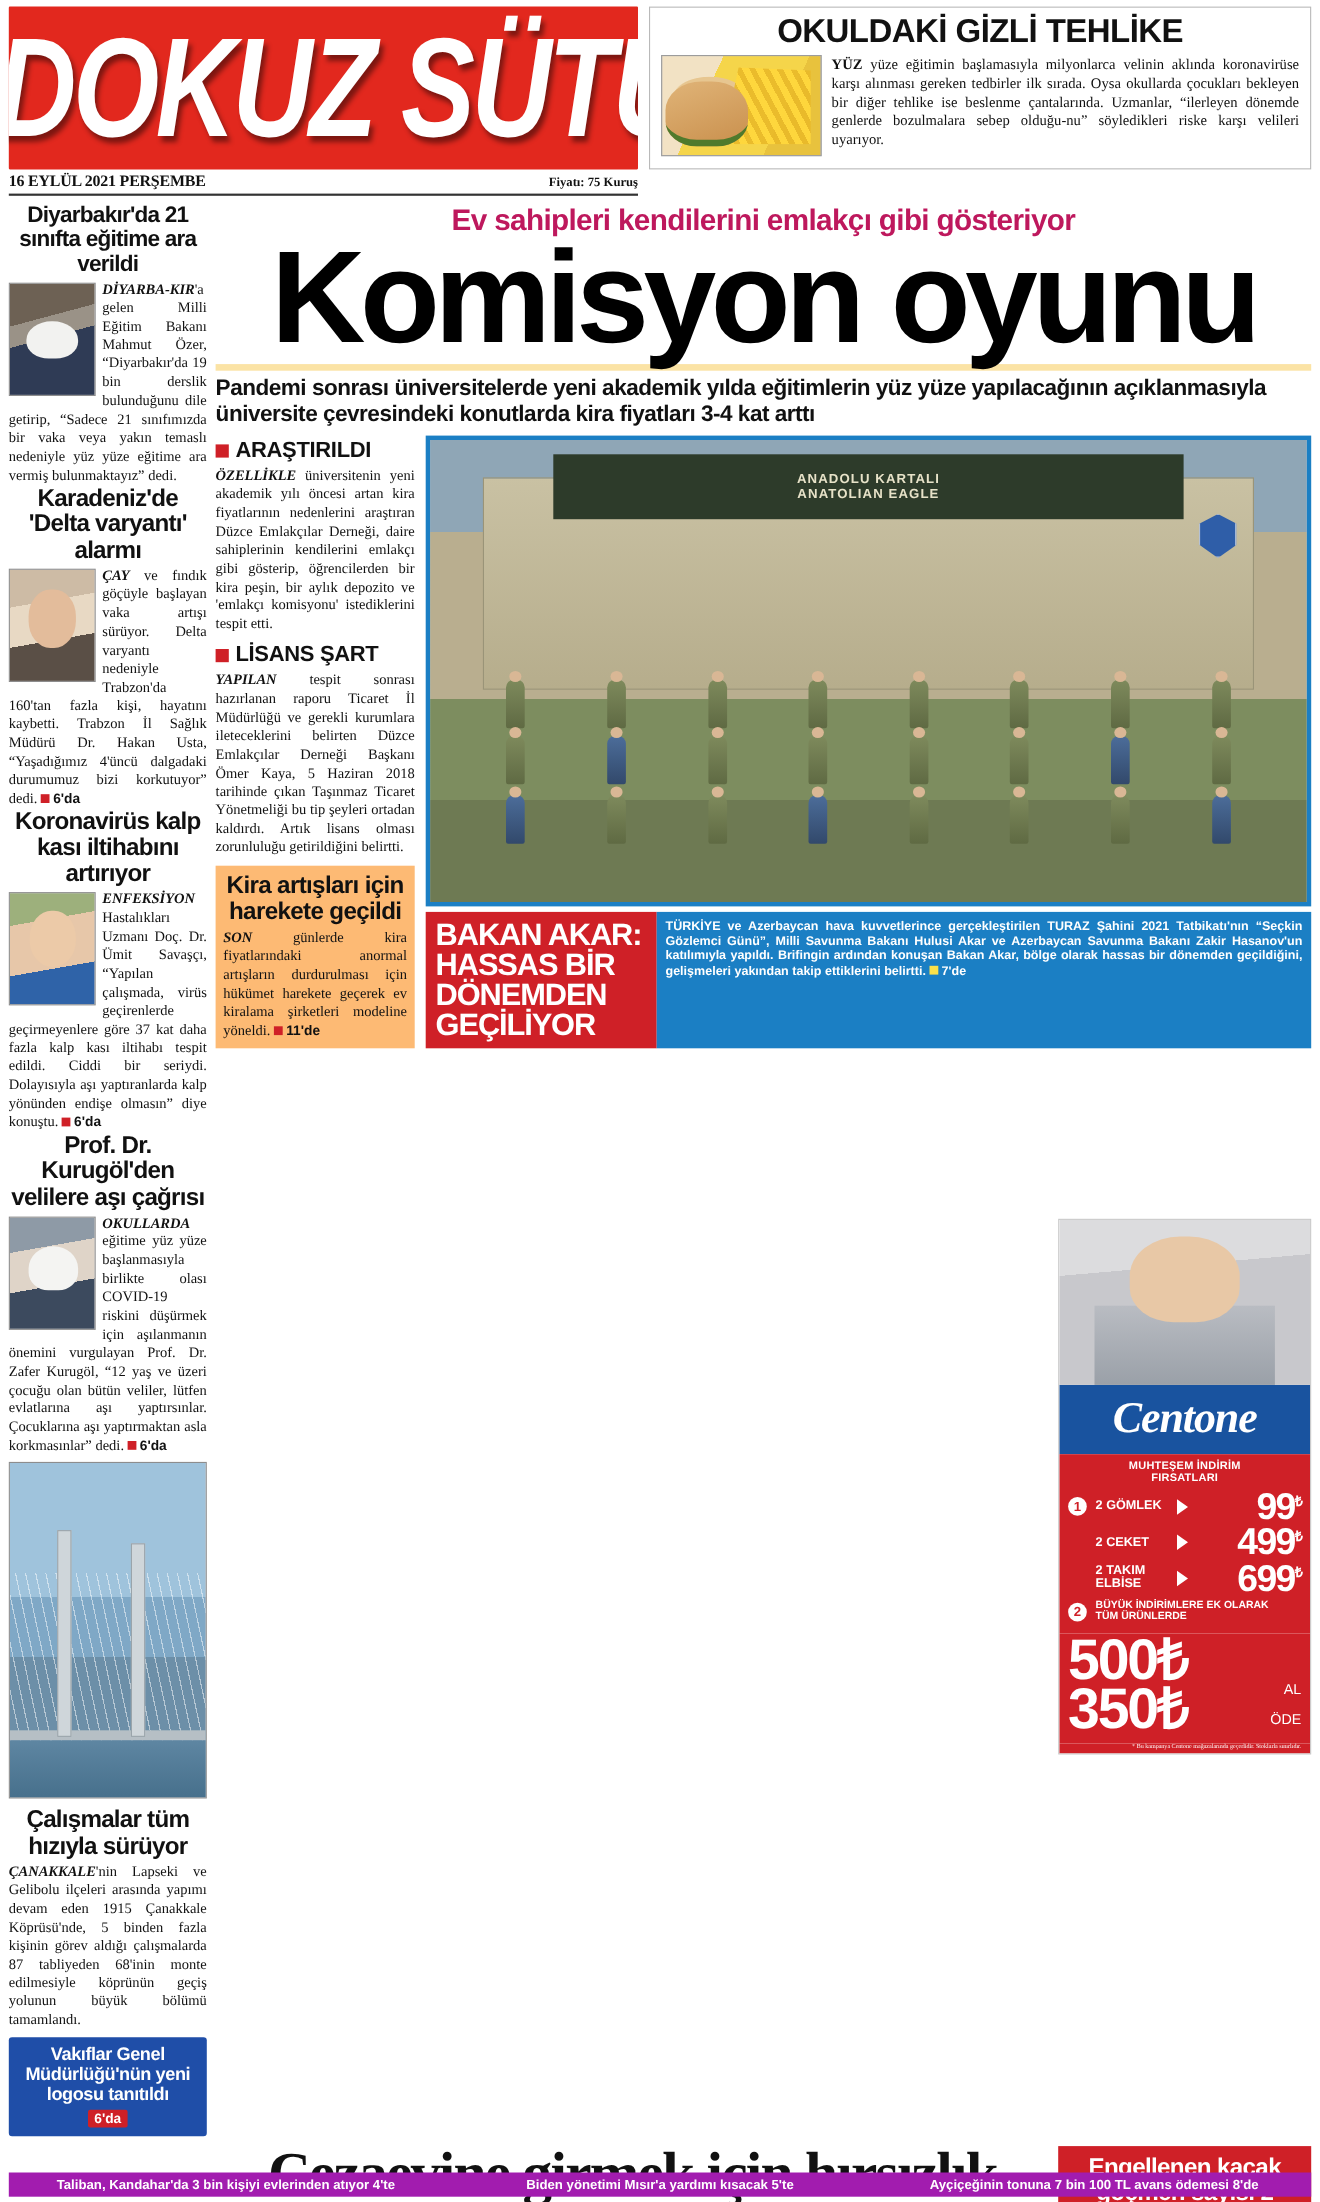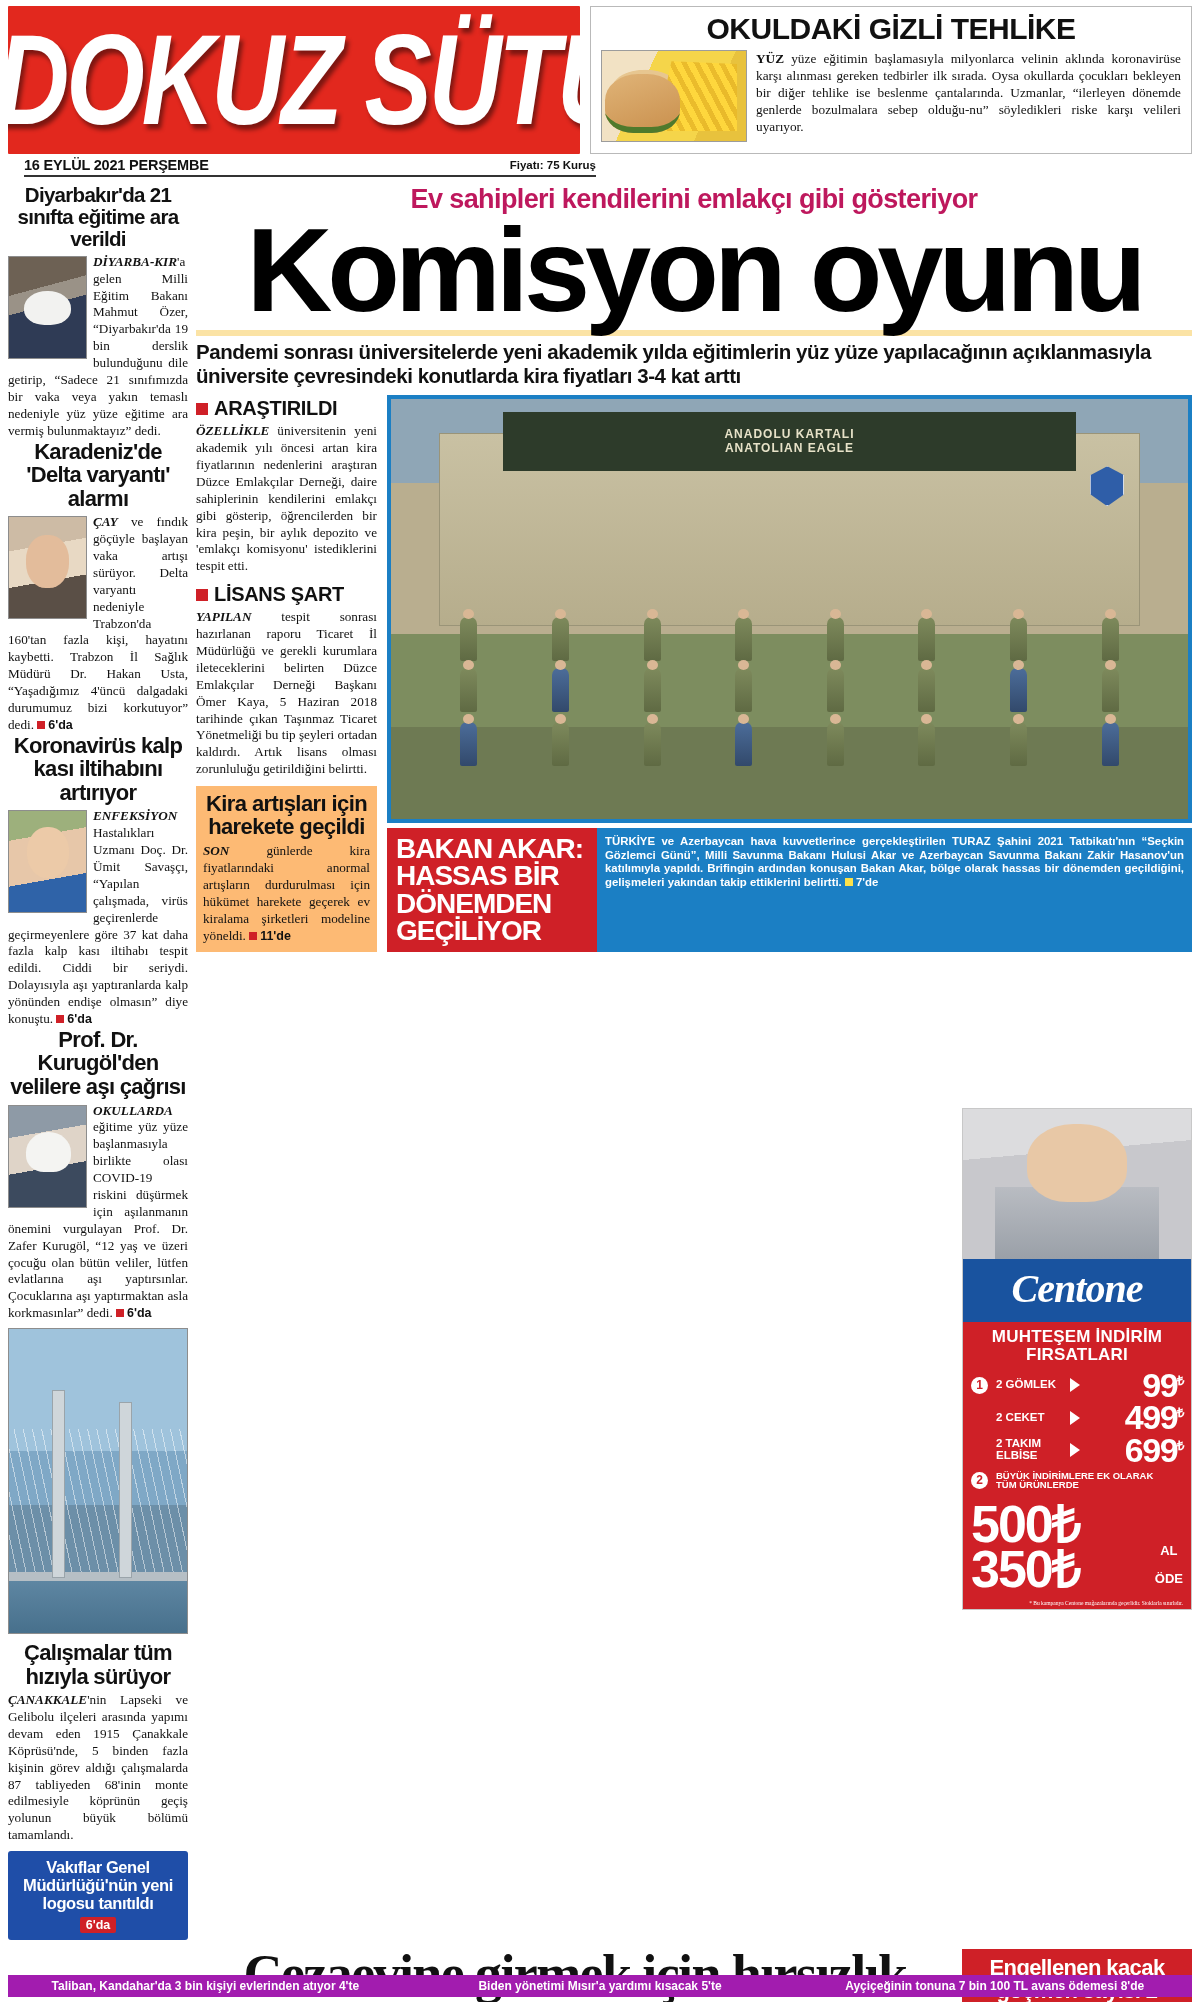--- a/index.html
+++ b/index.html
@@ -64,22 +64,21 @@
   .promo-text {
     font-size: 13.3px; line-height: 1.29; text-align: justify; hyphens: auto;
   }
   .promo-text b { font-weight: 700; }
 
   
   .datebar {
     display: flex; align-items: center; justify-content: space-between;
     width: 572px; margin-top: 3px;
     border-bottom: 2px solid #333; padding-bottom: 2px;
-    font-family: Liberation Sans, sans-serif;
-    margin-left: 16px;
+    font-family: Liberation Serif, serif;
   }
   .date-text { font-weight: 700; font-size: 14.5px; letter-spacing: -.2px; }
   .price-text { font-weight: 700; font-size: 11.5px; }
 
   
   .main-grid { display: flex; gap: 8px; margin-top: 7px; }
   .col-left { width: 180px; flex: none; }
   .col-rest { flex: 1; }
 
   
@@ -269,21 +268,21 @@
     content:""; position:absolute; left:14%; top:52%; width:72%; height:48%;
     background: linear-gradient(#b9bcc2,#9aa0a8);
   }
   .ad-logo {
     background:#19539f; color:#fff; text-align:center; padding: 6px 0 10px;
     font-family:"Liberation Serif", serif; font-style: italic; font-weight:700;
     font-size: 40px; letter-spacing:-1px;
   }
   .ad-red { background:#cf2027; color:#fff; padding: 6px 8px 8px; }
   .ad-kicker {
-    font-family:"Liberation Sans",sans-serif; font-weight:700; font-size:17px;
+    font-family:"Liberation Sans",sans-serif; font-weight:700; font-size:10px;
     text-align:center; line-height:1.08; letter-spacing:.2px;
   }
   .ad-rows { margin-top: 5px; }
   .ad-row { display:flex; align-items:center; gap:4px; margin-bottom: 2px; }
   .ad-row .lbl {
     font-family:"Liberation Sans",sans-serif; font-weight:700; font-size:11.5px;
     width: 70px; line-height:1.02;
   }
   .ad-row .arrow {
     width:0;height:0;border-left:10px solid #fff;border-top:7px solid transparent;border-bottom:7px solid transparent;
@@ -299,21 +298,21 @@
     font-family:"Liberation Sans",sans-serif;font-weight:700;font-size:12px;
     margin-right:4px; flex:none;
   }
   .ad-big {
     background:#cf2027; color:#fff; padding: 2px 8px 8px; display:flex;
     align-items:flex-end; justify-content:space-between;
   }
   .ad-big .nums { font-family:"Liberation Sans",sans-serif; font-weight:700; line-height:.86; }
   .ad-big .n1 { font-size: 52px; letter-spacing:-2px; }
   .ad-big .n2 { font-size: 52px; letter-spacing:-2px; }
-  .ad-big .side { font-family:"Liberation Sans",sans-serif;font-weight:700;font-size:13px;line-height:2.1;text-align:center;}
+  .ad-big .side { font-family:"Liberation Sans",sans-serif;font-weight:400;font-size:13px;line-height:2.1;text-align:right;}
   .ad-foot { background:#cf2027; color:#fff; font-size:5.5px; padding:0 8px 3px; text-align:right;}
 
   
   .bottom-bar {
     position:absolute; left:8px; right:8px; bottom: 5px; height: 22px;
     background:#a21caf; color:#fff; display:flex; align-items:center;
     font-family:"Liberation Sans",sans-serif; font-weight:700; font-size:12px;
   }
   .bottom-bar .it { flex:1; text-align:center; padding: 0 6px; }
   .bottom-bar .it span.pg { color:#fff; }

